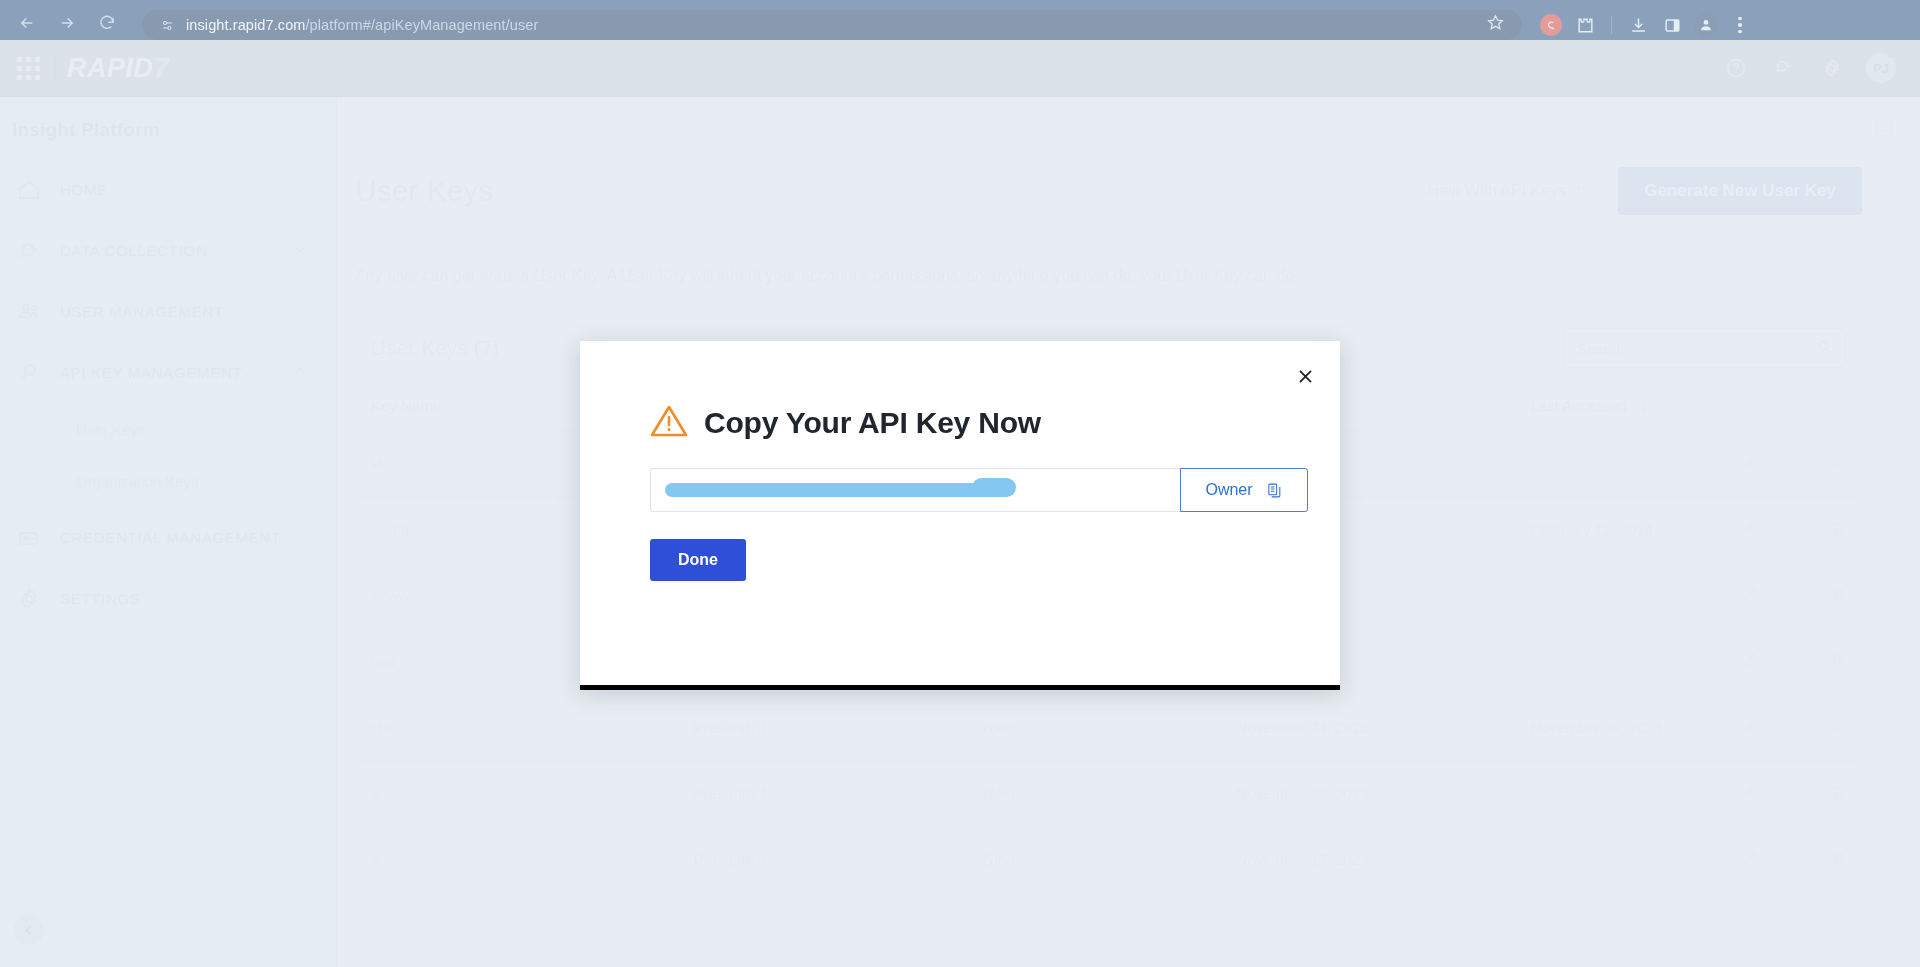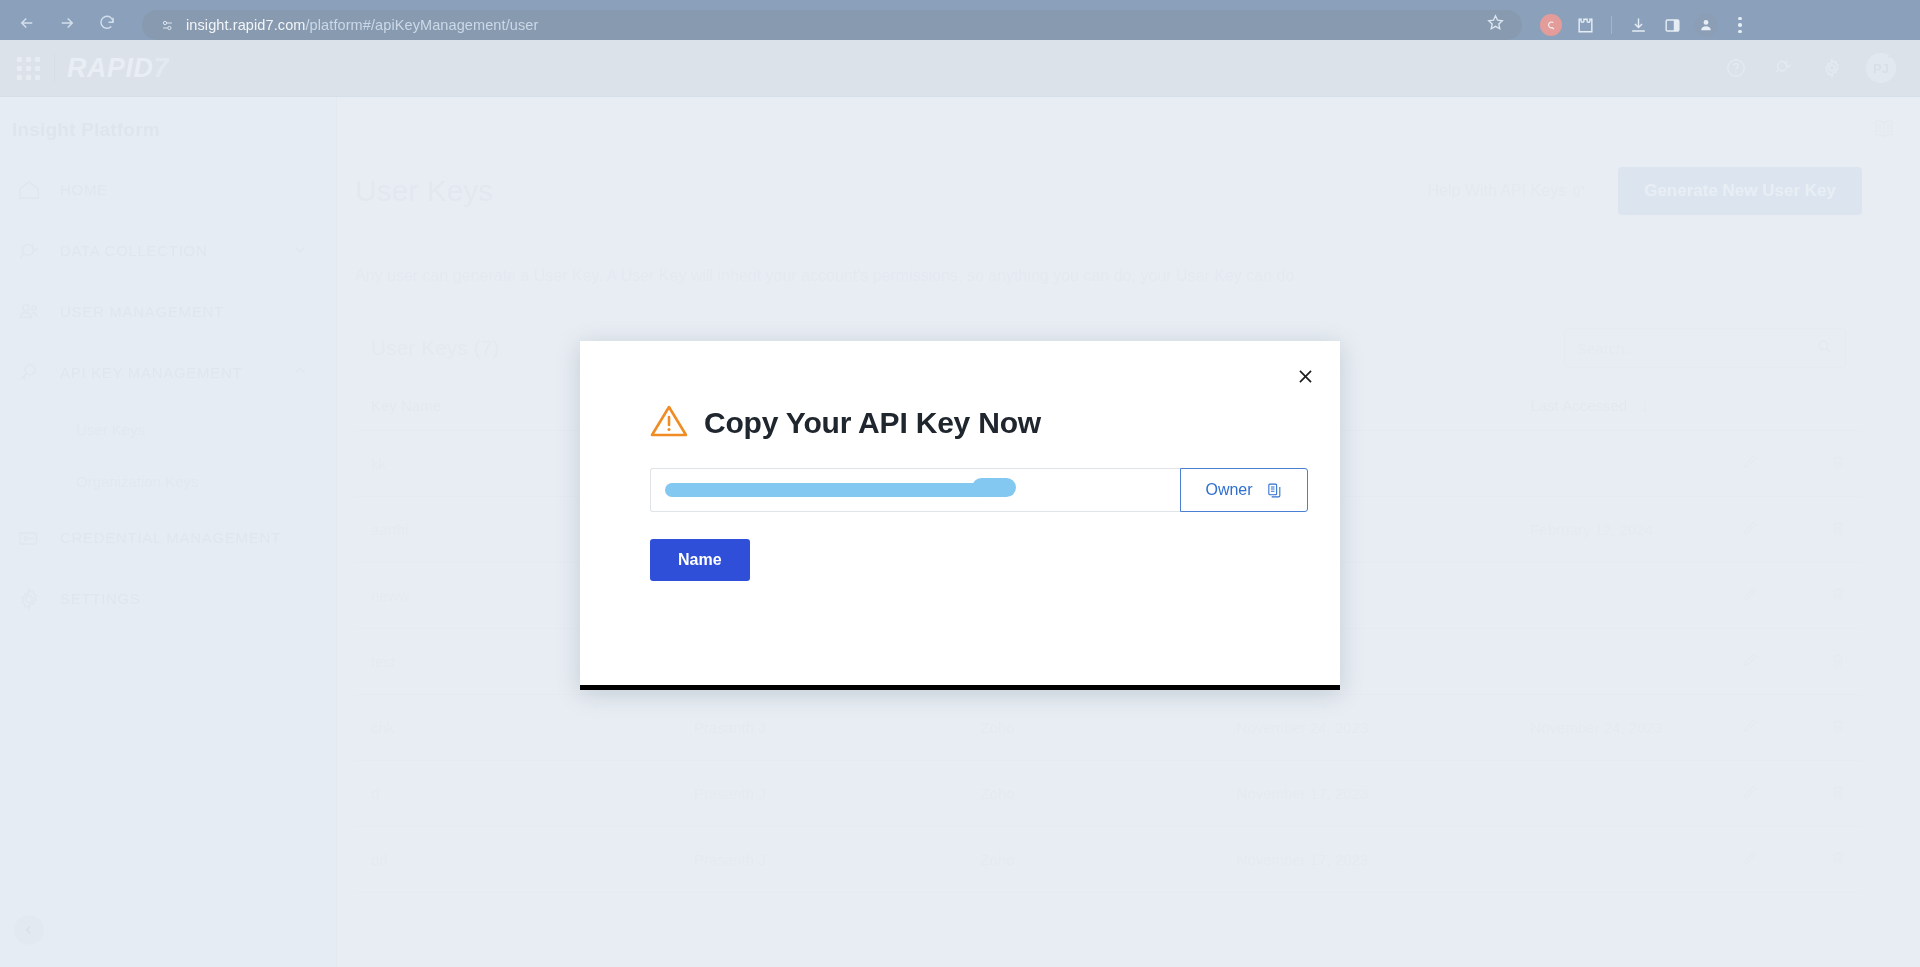--- a/index.html
+++ b/index.html
@@ -717,14 +717,14 @@
     <button id="copy-btn">
       <span>Owner</span>
       <svg viewBox="0 0 24 24">
           <rect x="4" y="3" width="11" height="15" rx="1.4"></rect>
           <path d="M8 21h10a1.5 1.5 0 0 0 1.5-1.5V7"></path>
           <path d="M7 7h5M7 10h5M7 13h5"></path>
         </svg>
     </button>
   </div>
 
-  <button id="done-btn">Name</button>
+  <button id="done-btn">Done</button>
 </div>
 
 </body></html>

